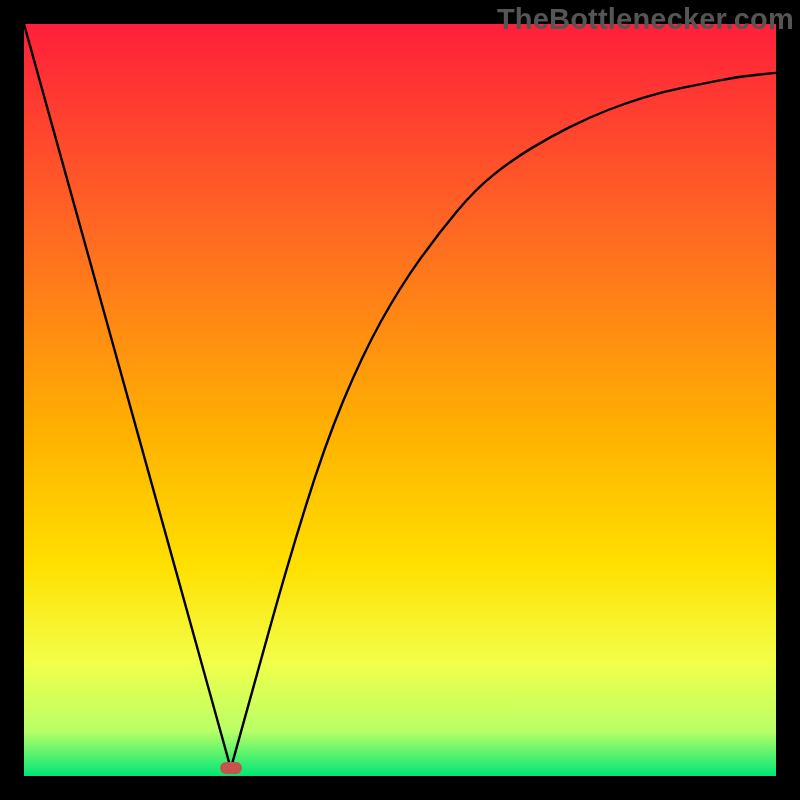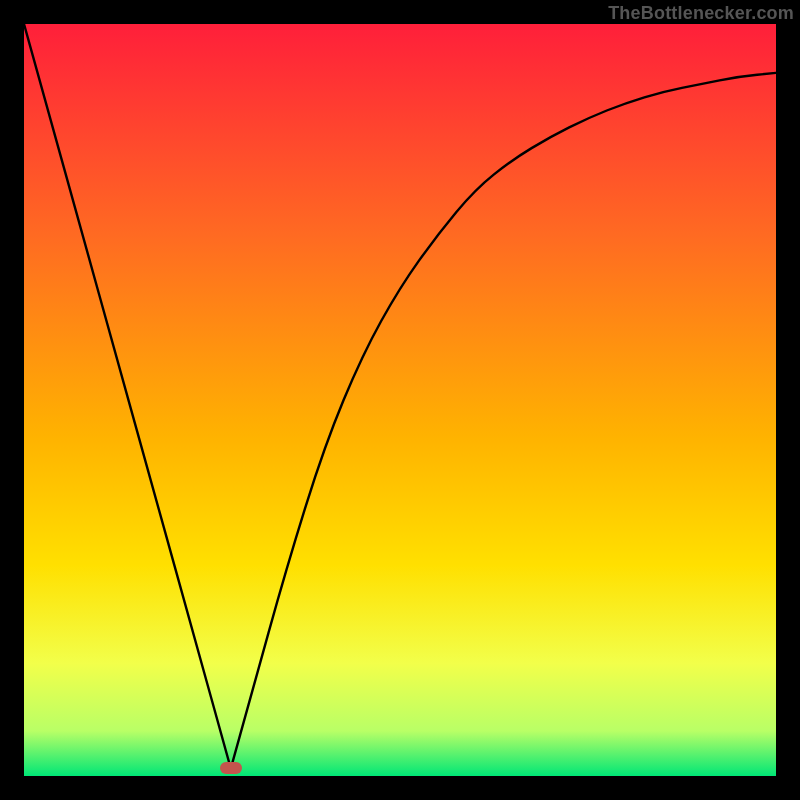--- a/index.html
+++ b/index.html
@@ -33,21 +33,21 @@
     position: absolute;
     inset: 0;
     width: 100%;
     height: 100%;
   }
   .watermark {
     position: absolute;
     top: 3px;
     right: 6px;
     color: #555;
-    font-size: 18px;
+    font-size: 29px;
     font-weight: 600;
     letter-spacing: 0.2px;
     user-select: none;
   }
   .marker {
     position: absolute;
     width: 22px;
     height: 12px;
     border-radius: 6px;
     transform: translate(-50%, -50%);

